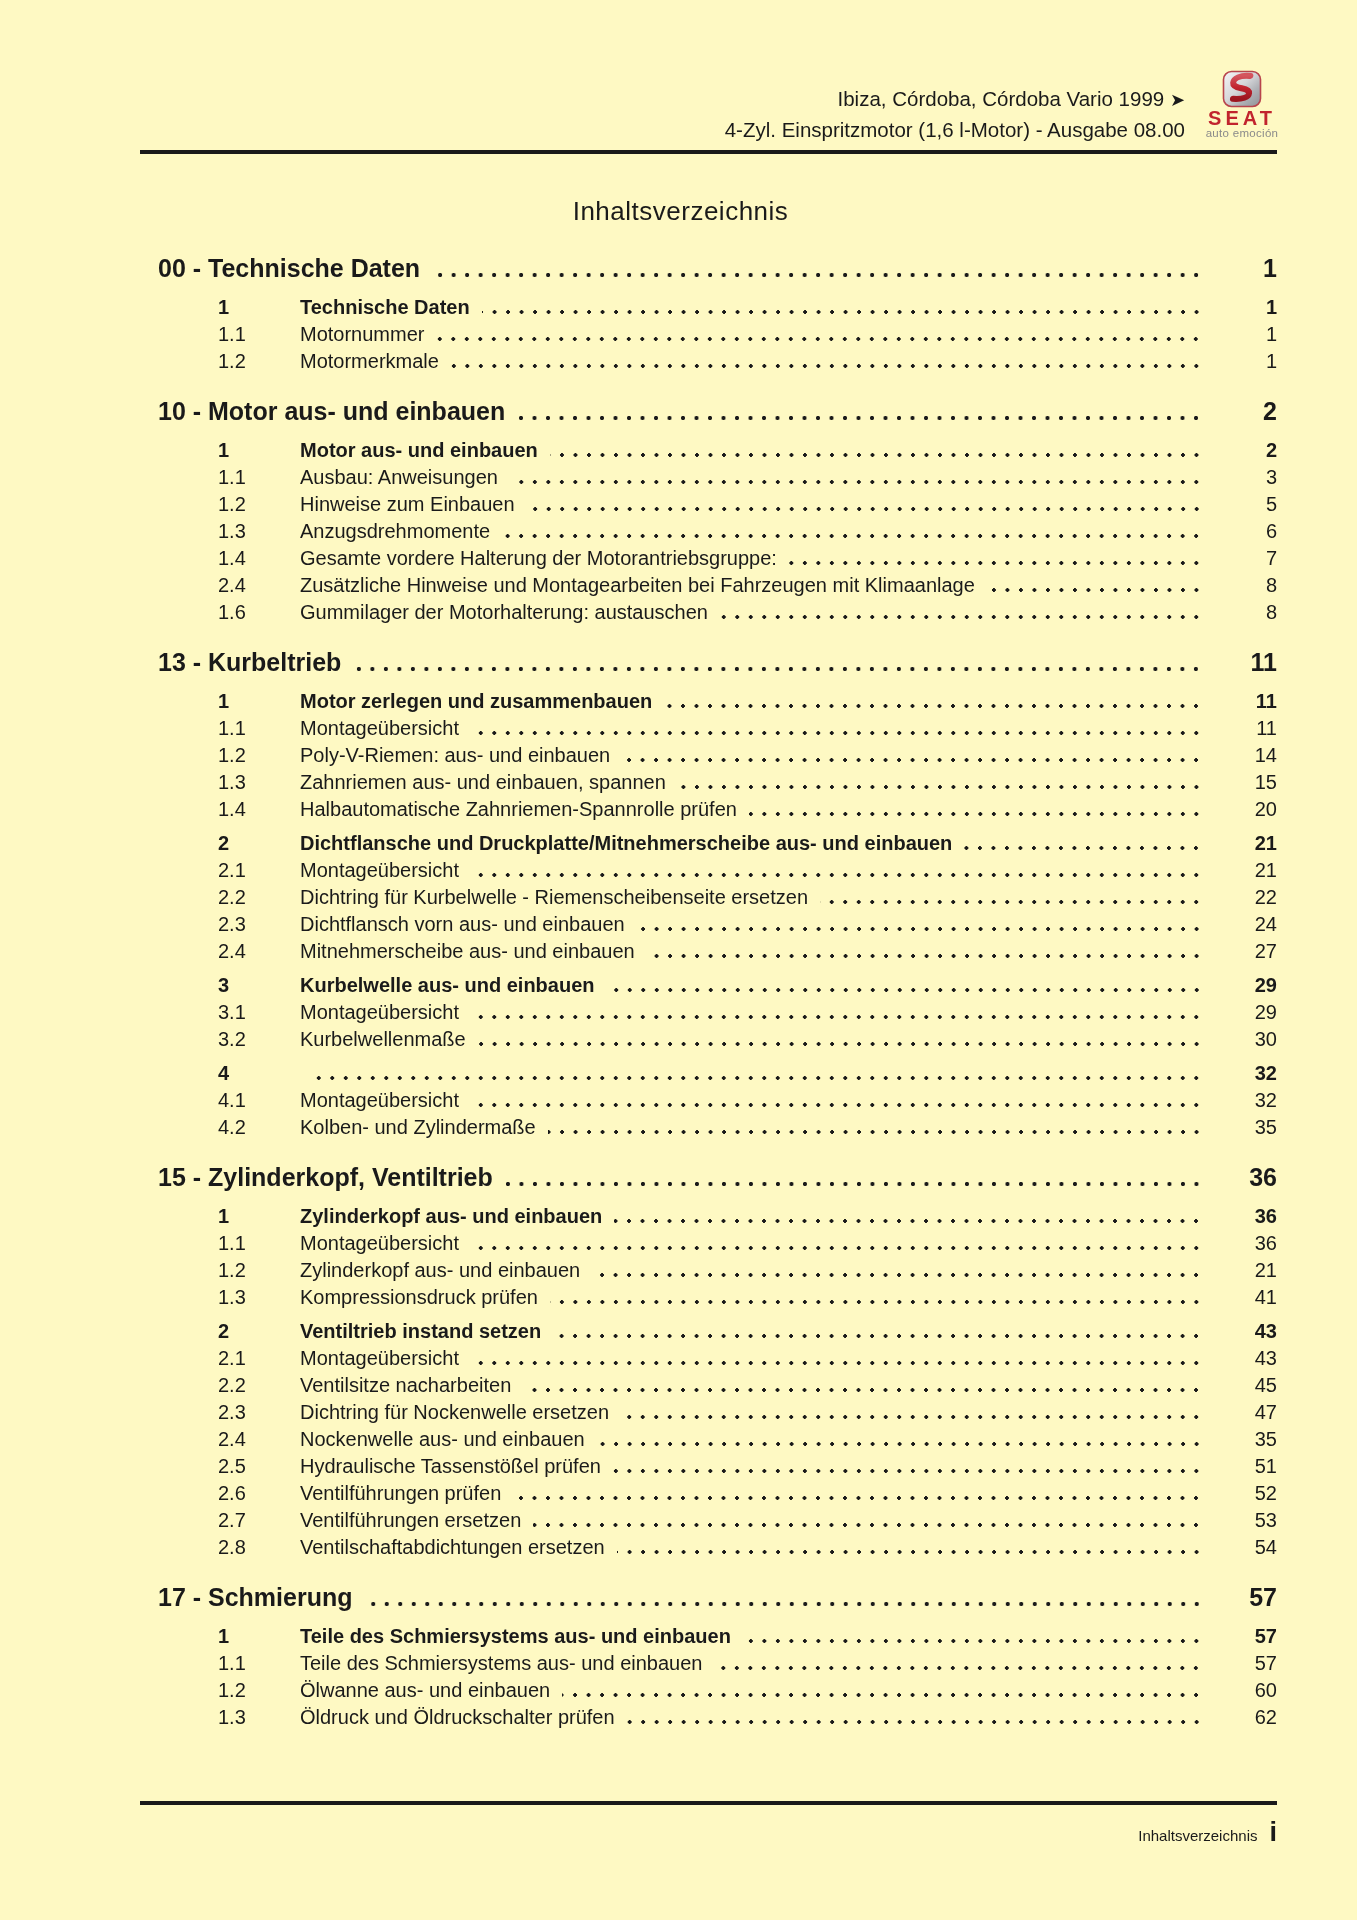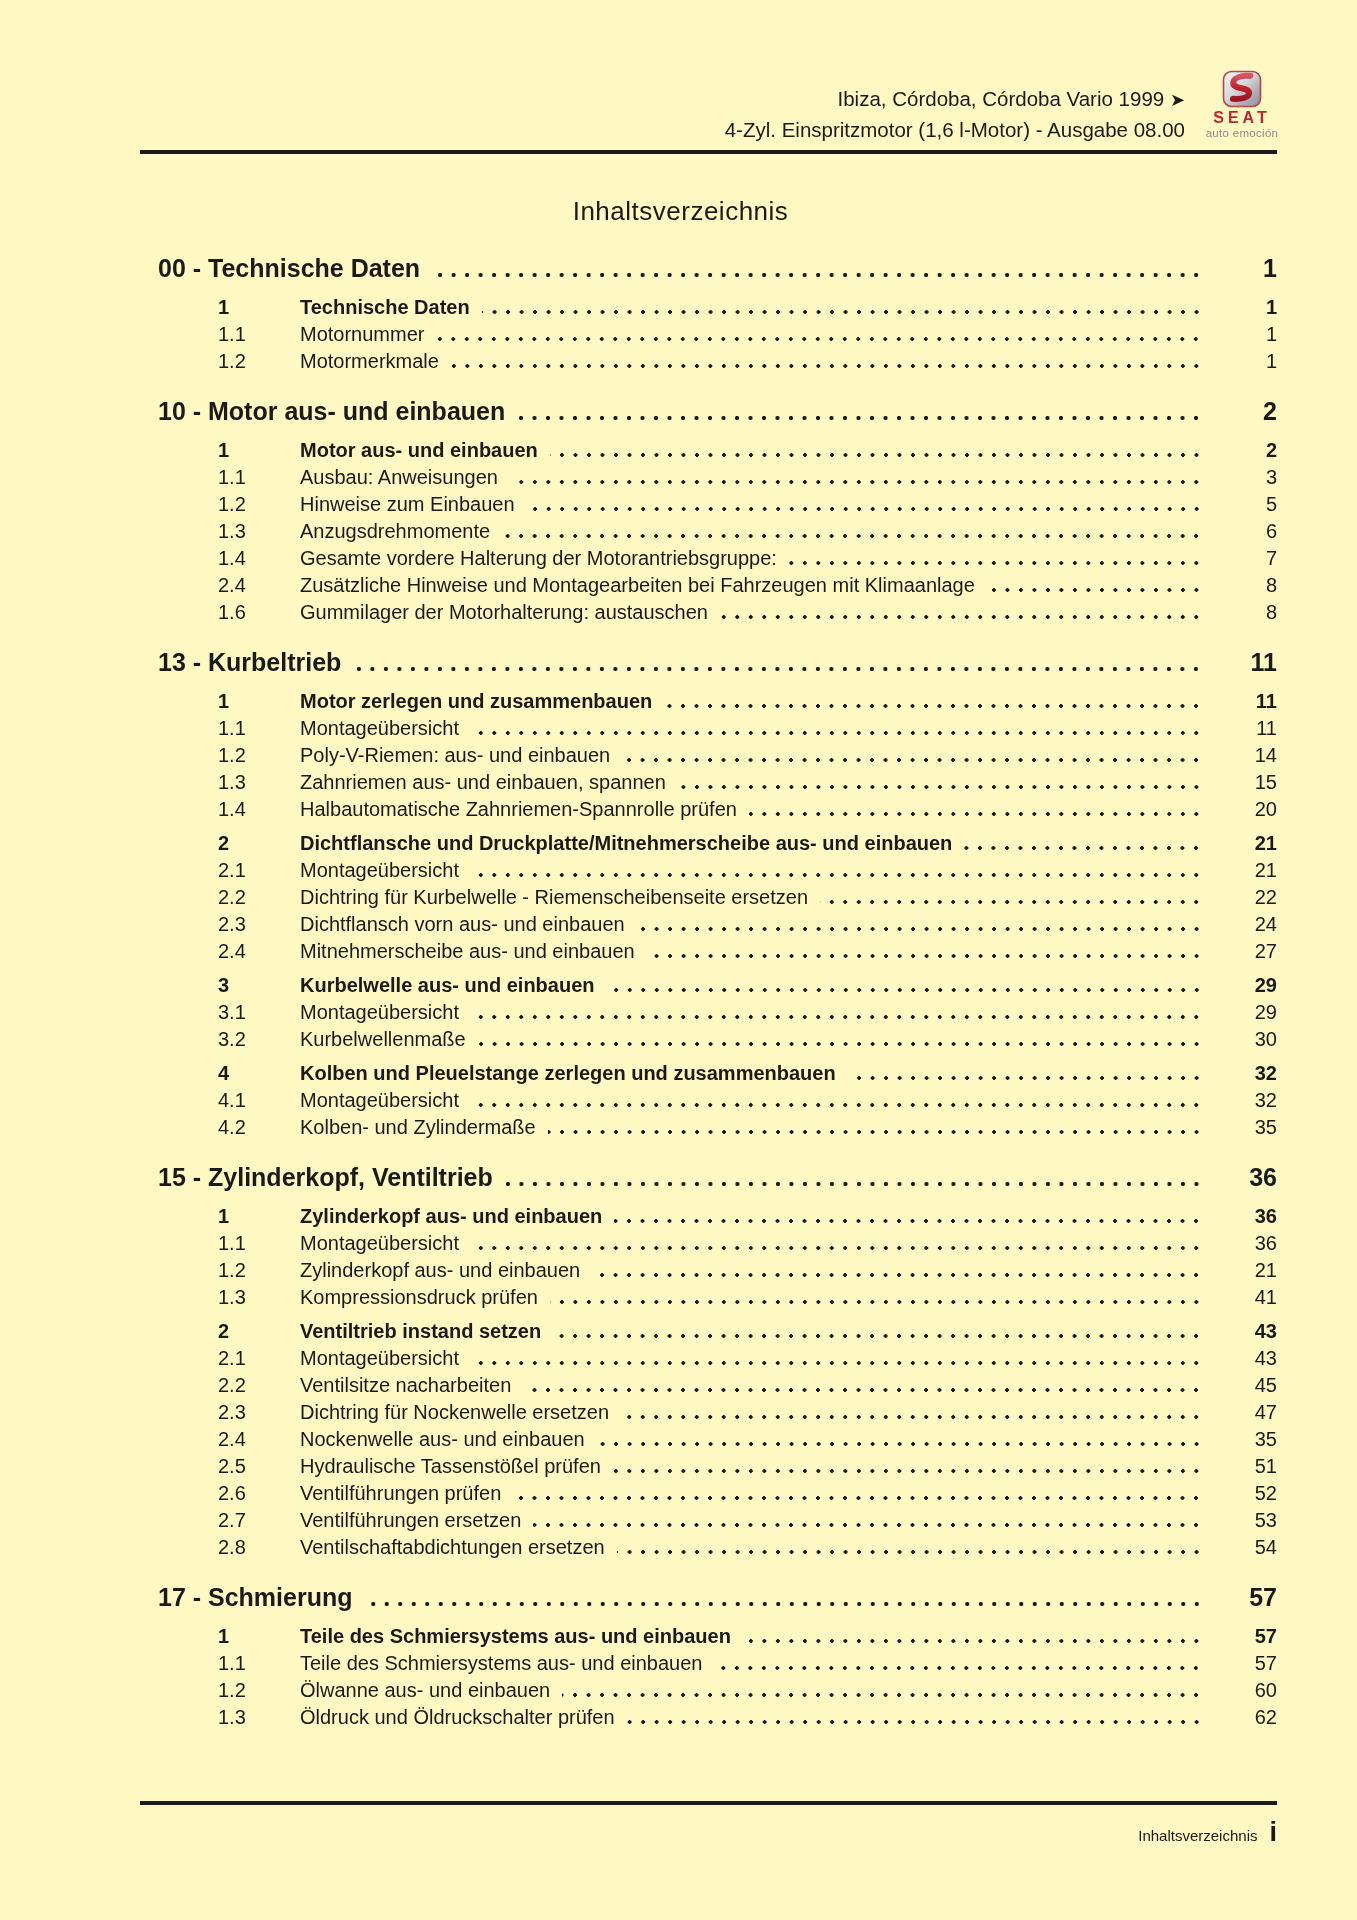--- a/index.html
+++ b/index.html
@@ -37,21 +37,21 @@
   .logo {
     position: absolute;
     top: 70px;
     right: 63px;
     width: 104px;
     text-align: center;
   }
   .logo .emblem { display: block; margin: 0 auto 2px auto; }
   .logo .brand {
     font-weight: bold;
-    font-size: 16px;
+    font-size: 20px;
     letter-spacing: 4px;
     color: #c1242e;
     line-height: 16px;
   }
   .logo .tagline {
     font-size: 11.5px;
     color: #8a8a8a;
     line-height: 14px;
     letter-spacing: 0.3px;
     text-align: center;
@@ -328,21 +328,20 @@
           <span class="pagenum">29</span>
         </div>
         <div class="item-row">
           <span class="num">3.2</span>
           <span class="entry-title">Kurbelwellenmaße</span>
           <span class="leader"></span>
           <span class="pagenum">30</span>
         </div>
         <div class="item-row level1">
           <span class="num">4</span>
-          <span class="entry-title">Kolben und Pleuelstange zerlegen und zusammenbauen</span>
           <span class="leader"></span>
           <span class="pagenum">32</span>
         </div>
         <div class="item-row">
           <span class="num">4.1</span>
           <span class="entry-title">Montageübersicht</span>
           <span class="leader"></span>
           <span class="pagenum">32</span>
         </div>
         <div class="item-row">

